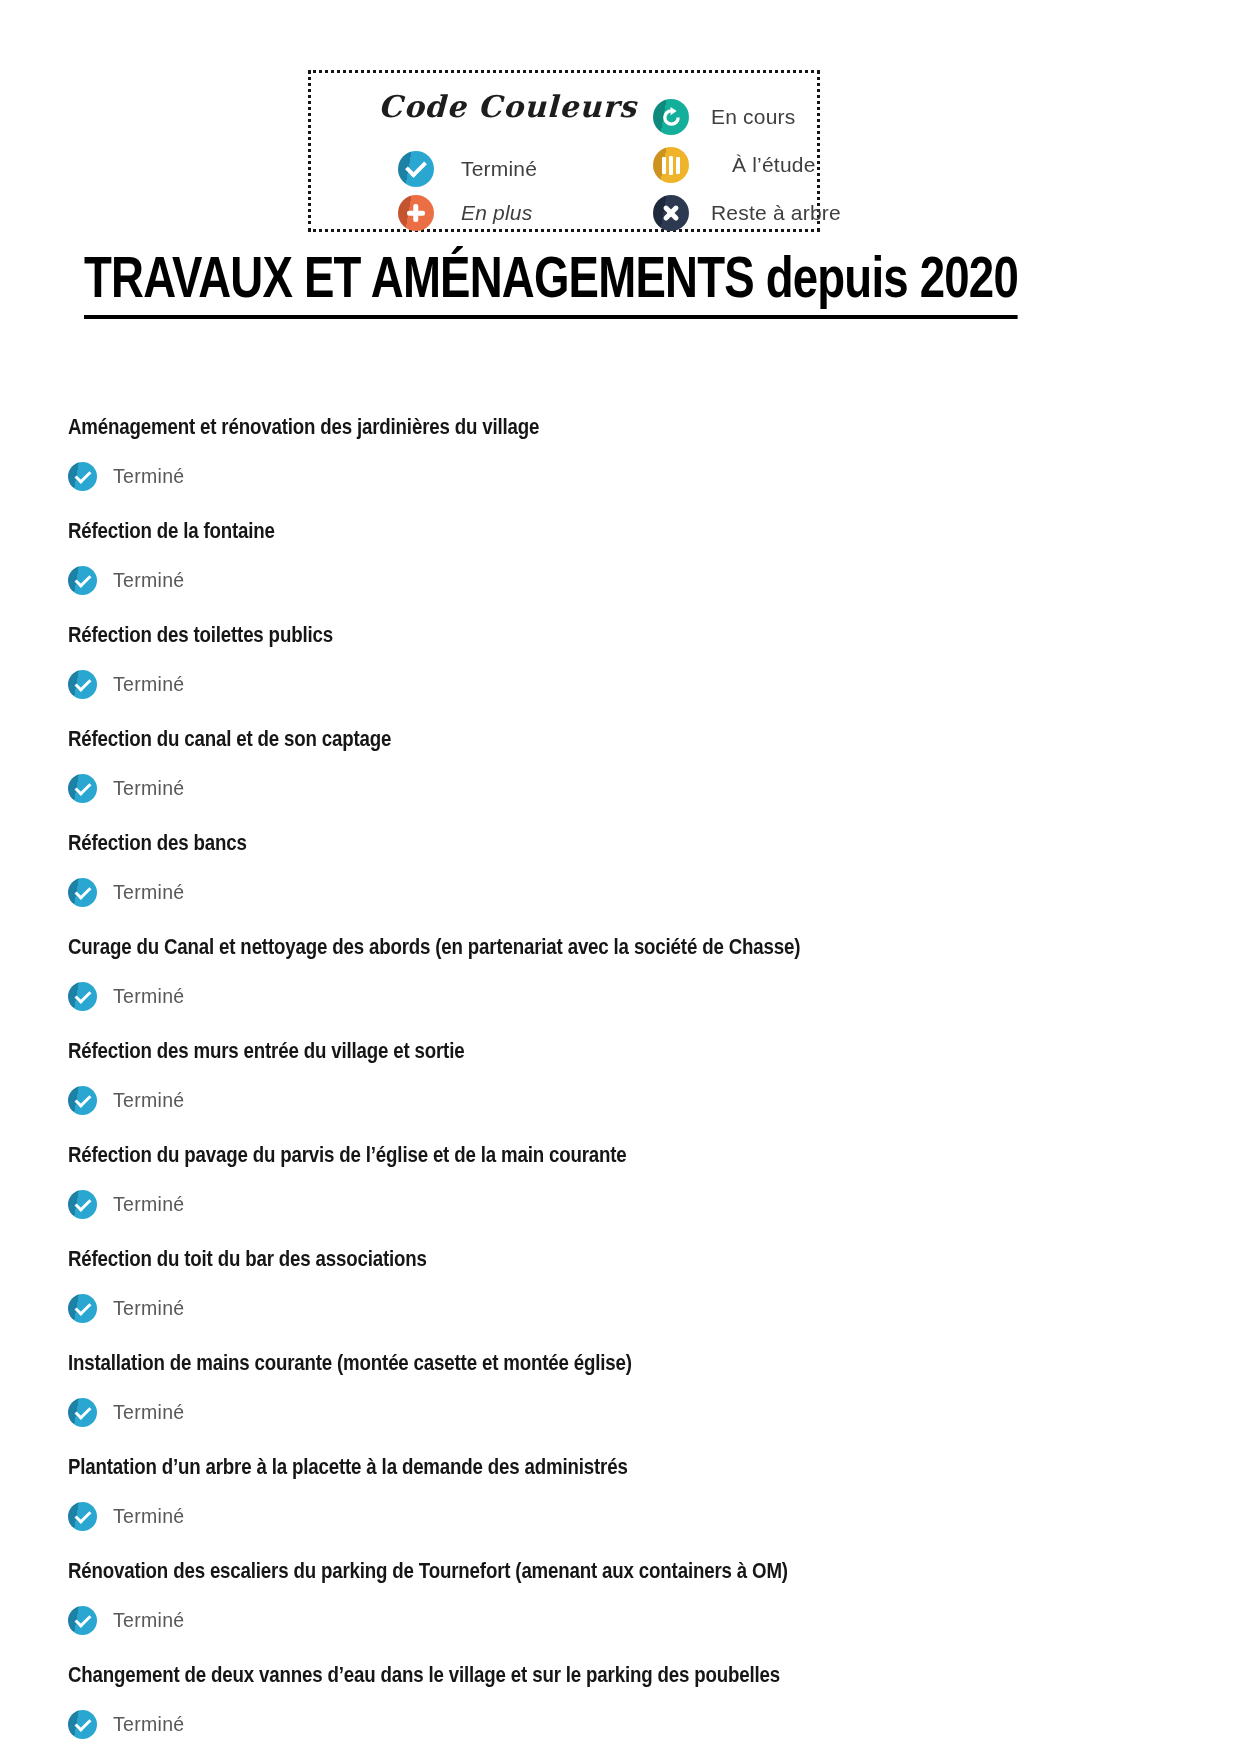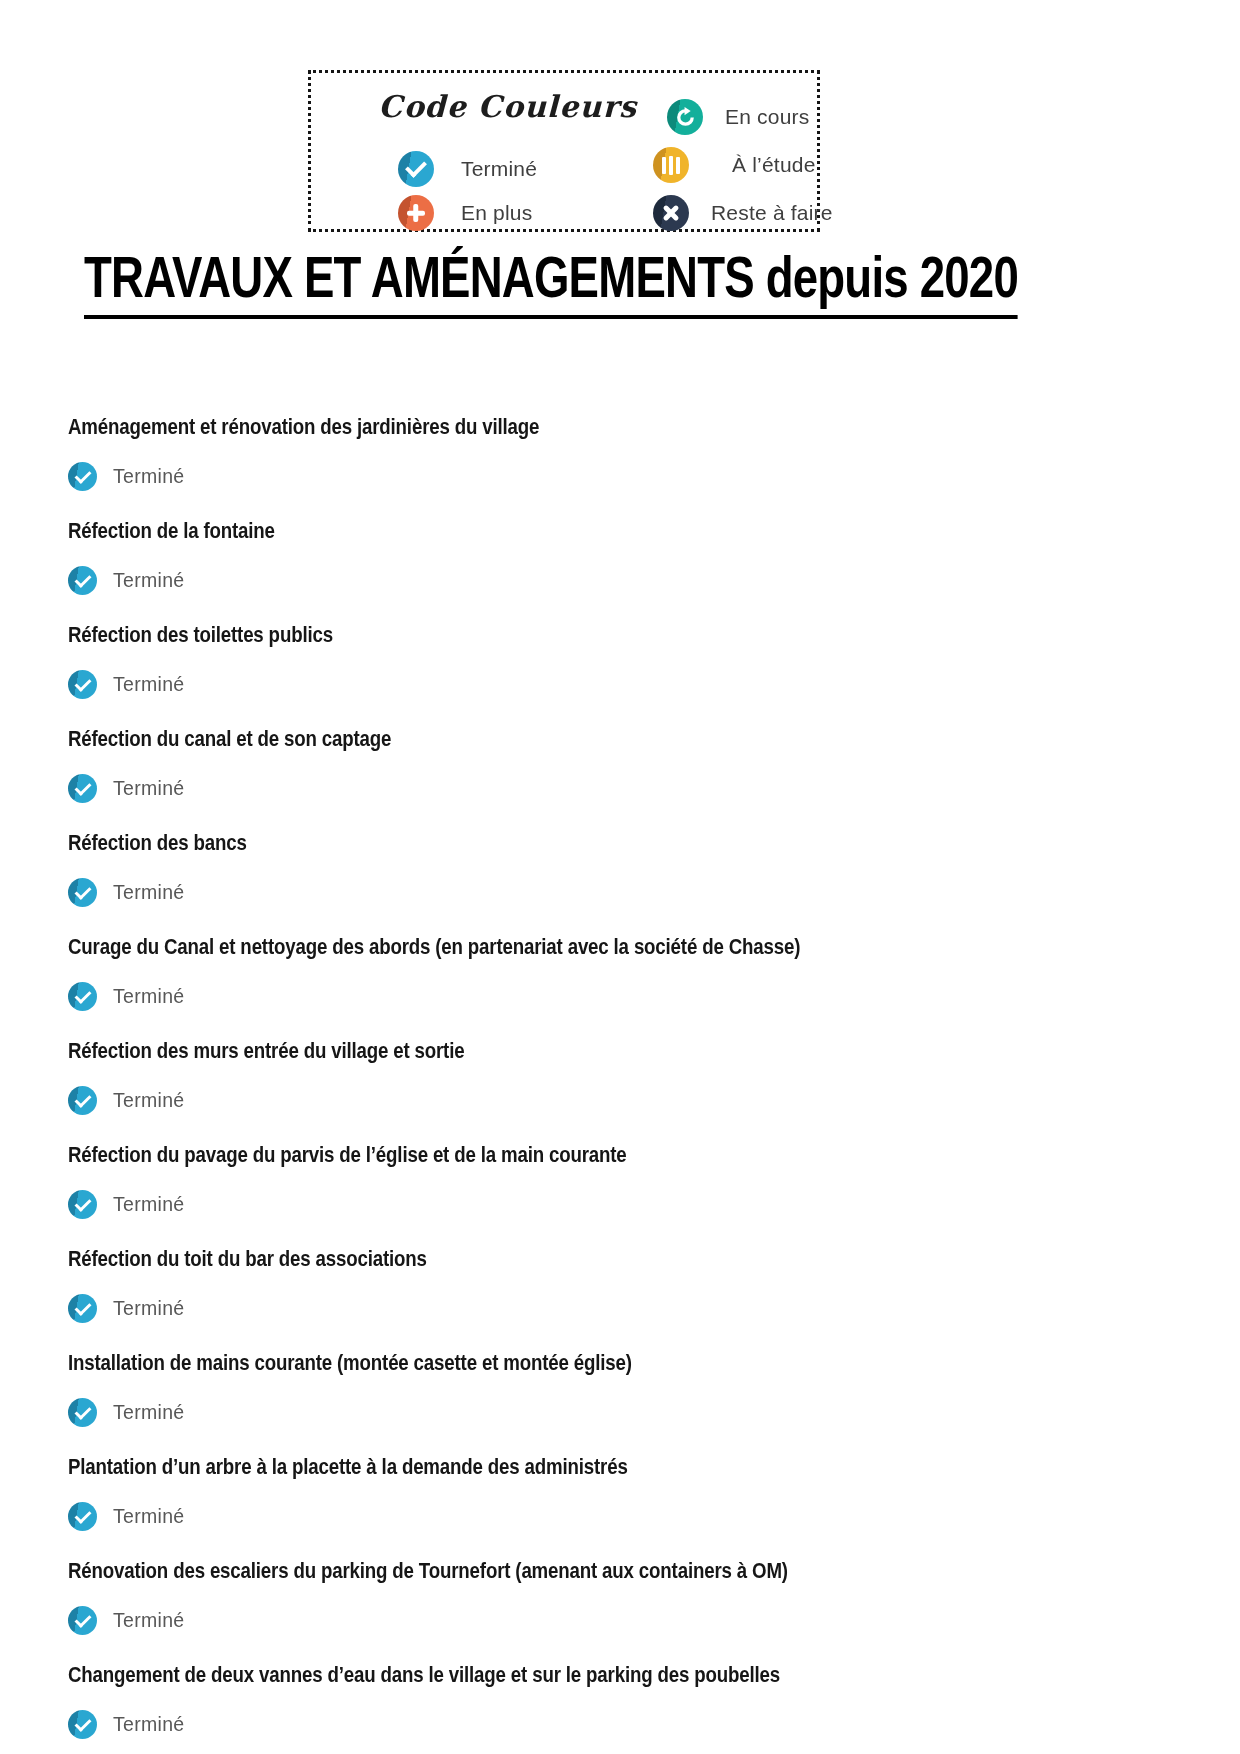--- a/index.html
+++ b/index.html
@@ -20,22 +20,22 @@
     transform:skewX(-4deg);
   }
   .legend-row{position:absolute;display:flex;align-items:center;}
   .legend-row .lbl{
     font-size:21px;color:#3f3f3f;letter-spacing:.2px;white-space:nowrap;
   }
   .col-left .lbl{margin-left:27px;}
   .col-right .lbl{margin-left:22px;}
 
   .lr-0{left:87px;top:78px;}   
-  .lr-1{left:87px;top:122px;}  
-  .lr-2{left:356px;top:26px;text-align:center;}  
+  .lr-1{left:87px;top:122px;font-style:italic;}  
+  .lr-2{left:342px;top:26px;text-align:center;}  
   .lr-3{left:342px;top:74px;gap:21px;}  
   .lr-4{left:342px;top:122px;} 
 
   
   .badge{
     width:36px;height:36px;border-radius:50%;position:relative;flex:0 0 auto;
     background:linear-gradient(100deg, var(--s) 32%, var(--c) 32%);
     display:flex;align-items:center;justify-content:center;
   }
   .badge-sm{width:29px;height:29px;}
@@ -123,21 +123,21 @@
           <i></i>
         </span>
     </span>
     <span class="lbl">À l’étude</span>
   </div>
 
   <div class="legend-row col-right lr-4">
     <span class="badge" style="--c: #2C3950; --s: #1E2A3C;">
         <span class="glyph-cross"></span>
       </span>
-    <span class="lbl">Reste à faire</span>
+    <span class="lbl">Reste à arbre</span>
   </div>
 </div>
 
 <div class="page-title-wrap">
   <span class="page-title">TRAVAUX ET AMÉNAGEMENTS depuis 2020</span>
 </div>
 
 <div class="work-list">
   <div class="work-item">
     <h3 class="work-title">Aménagement et rénovation des jardinières du village</h3>

